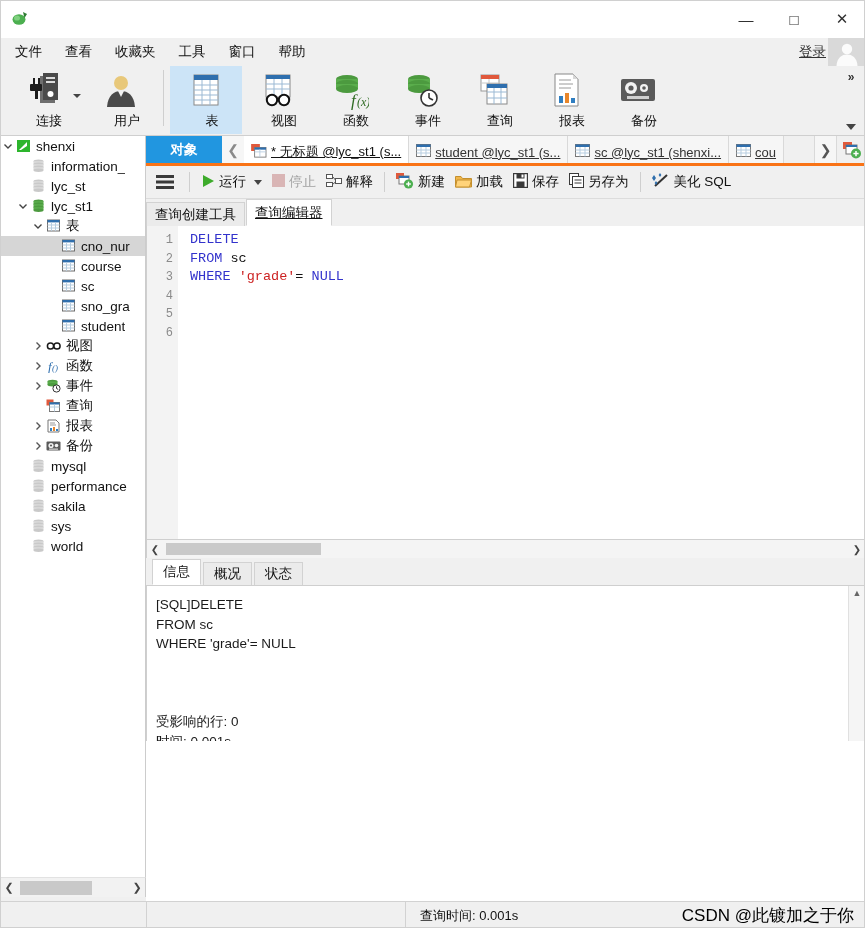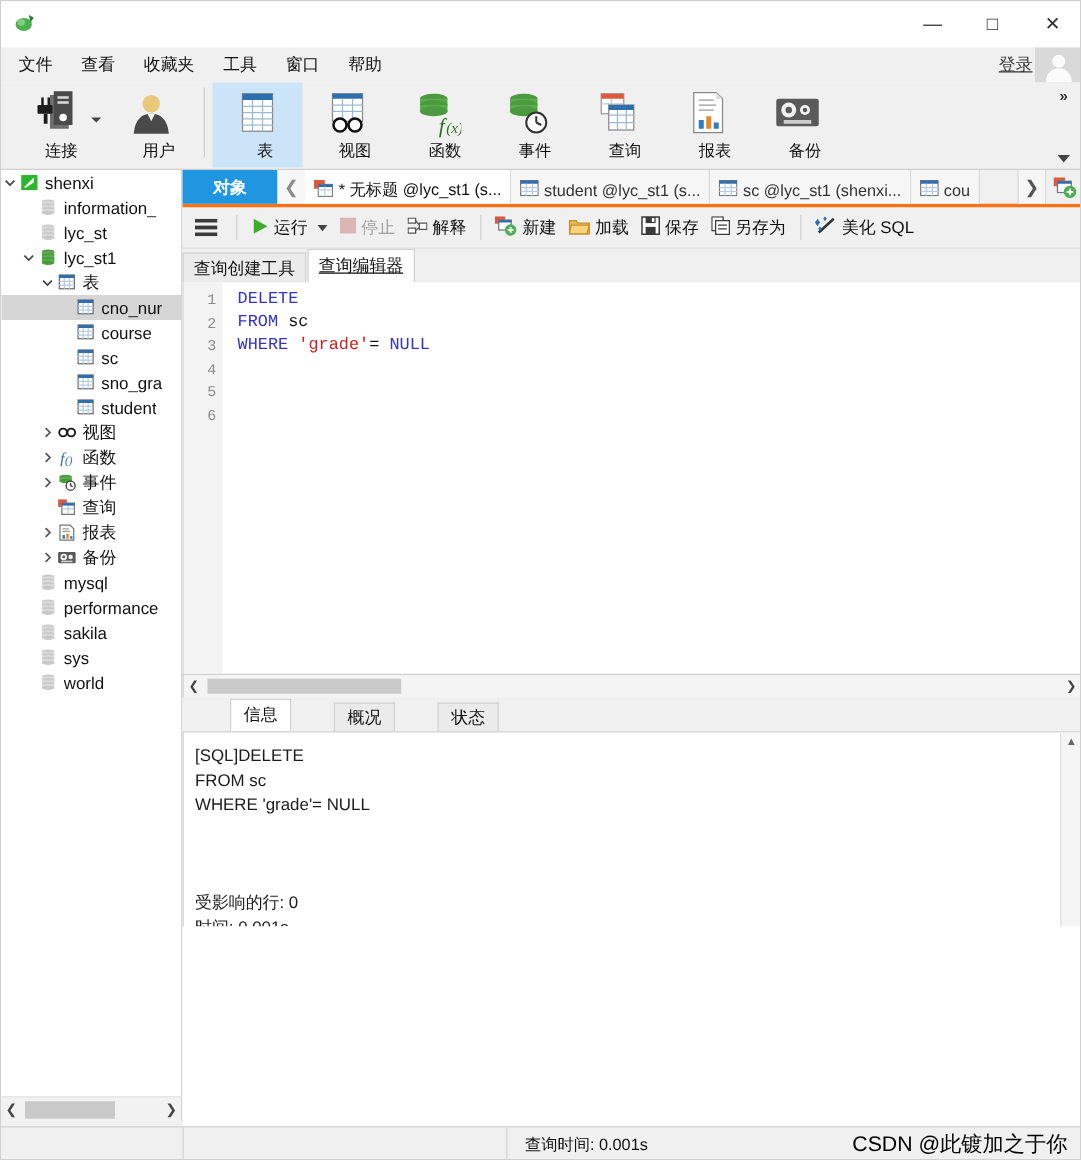--- a/index.html
+++ b/index.html
@@ -148,20 +148,21 @@
   .tab-navr {
     width: 22px; background: #f6f6f6; display: flex; align-items: center; justify-content: center;
     color: #555; font-size: 14px; border-left: 1px solid #d9d9d9;
   }
   .doctabs { display: flex; flex: 1; overflow: hidden; }
   .dtab {
     display: flex; align-items: center; gap: 4px; padding: 16px 7px;
     font-size: 13px; color: #333; white-space: nowrap;
     border-right: 1px solid #d9d9d9; background: #f6f6f6;
     overflow: hidden;
+    text-decoration: underline;
   }
   .dtab.active { background: #ffffff; color: #111; }
   .tab-add {
     width: 30px; background: #f0f0f0; display: flex; align-items: center; justify-content: center;
     border-left: 1px solid #d9d9d9;
   }
 
   
   .qtoolbar {
     position: absolute; left: 0; top: 30px; width: 864px; height: 33px;
@@ -224,21 +225,21 @@
 
   
   .resultpanel {
     position: absolute; left: 0; top: 422px; width: 720px; height: 318px;
     background: #f0f0f0;
   }
   .rtabs { height: 27px; display: flex; align-items: flex-end; padding-left: 6px; }
   .rtab {
     height: 23px; padding: 0 10px; font-size: 13.5px; color: #111;
     display: flex; align-items: center; background: #ebebeb;
-    border: 1px solid #d2d2d2; border-bottom: none; margin-right: 2px; margin-left: 32px;
+    border: 1px solid #d2d2d2; border-bottom: none; margin-right: 2px;
   }
   .rtab.active { background: #ffffff; height: 26px; border-bottom: 1px solid #ffffff; }
   .rbody {
     position: absolute; left: 0; top: 27px; width: 720px; height: 288px;
     background: #ffffff; border: 1px solid #cfcfcf;
     display: flex;
   }
   .rtext {
     flex: 1; padding: 9px 0 0 9px; font-size: 13.5px; color: #1b1b1b;
     line-height: 19.5px; white-space: pre-wrap;

